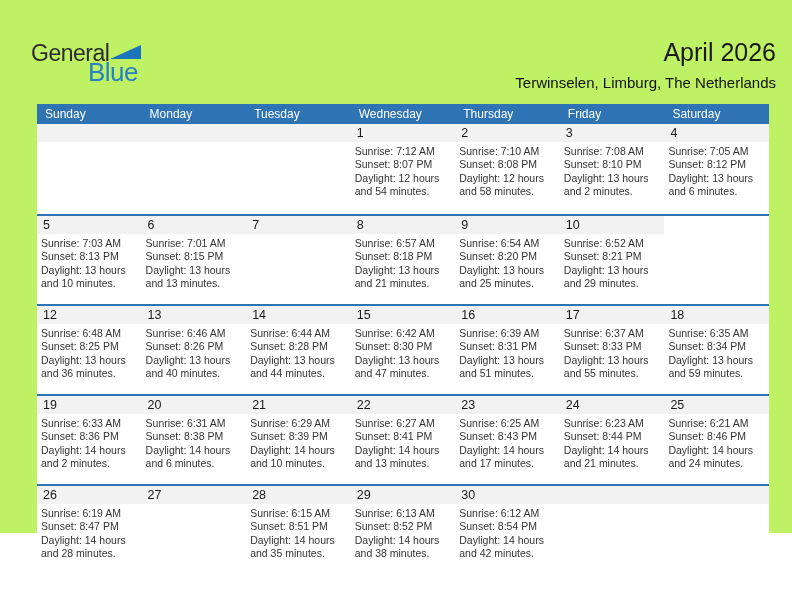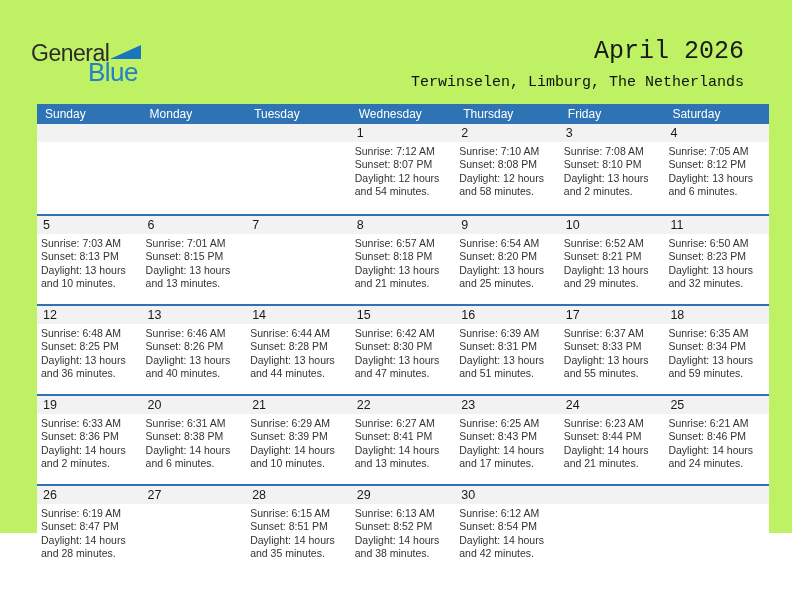--- a/index.html
+++ b/index.html
@@ -7,21 +7,21 @@
               font-family:"Liberation Sans", sans-serif; overflow:hidden; }
   .page { position:relative; width:792px; height:533px; background:#bef264; }
 
   
   .logo { position:absolute; left:31px; top:41px; cursor:pointer; }
   .logo-line1 { display:flex; align-items:flex-end; font-size:23px; letter-spacing:-0.5px; color:#2d2a2b; line-height:22px; }
   .logo-triangle { margin-left:1px; margin-bottom:1px; }
   .logo-line2 { font-size:26px; letter-spacing:-0.5px; color:#2581c4; line-height:20px; margin-left:57px; margin-top:-2px; }
 
   
-  .header-right { position:absolute; right:48px; top:38px; text-align:right; color:#1a1a1a;font-family:Liberation Mono, monospace; }
+  .header-right { position:absolute; right:16px; top:38px; text-align:right; color:#1a1a1a; }
   .cal-title { font-size:25px; font-weight:400; line-height:28px; }
   .cal-subtitle { font-size:15px; font-weight:400; margin-top:8px; color:#111; }
 
   
   .calendar { position:absolute; left:37px; top:104px; width:732px; }
   .weekday-row { display:grid; grid-template-columns:repeat(7,1fr); background:#2e74b5; height:20px; }
   .weekday-cell { color:#ffffff; font-size:12px; line-height:21px; padding-left:8px;
                   white-space:nowrap; overflow:hidden; }
   .week-row { display:grid; grid-template-columns:repeat(7,1fr); height:90px; background:#fff; }
   .week-row.bordered { border-top:2px solid #2e74b5; }
@@ -158,28 +158,20 @@
     </div>
   </div>
           <div class="cell">
     <div class="day-num">10</div>
     <div class="cell-body">
       <div>Sunrise: 6:52 AM</div>
       <div>Sunset: 8:21 PM</div>
       <div>Daylight: 13 hours and 29 minutes.</div>
     </div>
   </div>
-          <div class="cell">
-    <div class="day-num">11</div>
-    <div class="cell-body">
-      <div>Sunrise: 6:50 AM</div>
-      <div>Sunset: 8:23 PM</div>
-      <div>Daylight: 13 hours and 32 minutes.</div>
-    </div>
-  </div>
         </div>
         <div class="week-row bordered">
           <div class="cell">
     <div class="day-num">12</div>
     <div class="cell-body">
       <div>Sunrise: 6:48 AM</div>
       <div>Sunset: 8:25 PM</div>
       <div>Daylight: 13 hours and 36 minutes.</div>
     </div>
   </div>

